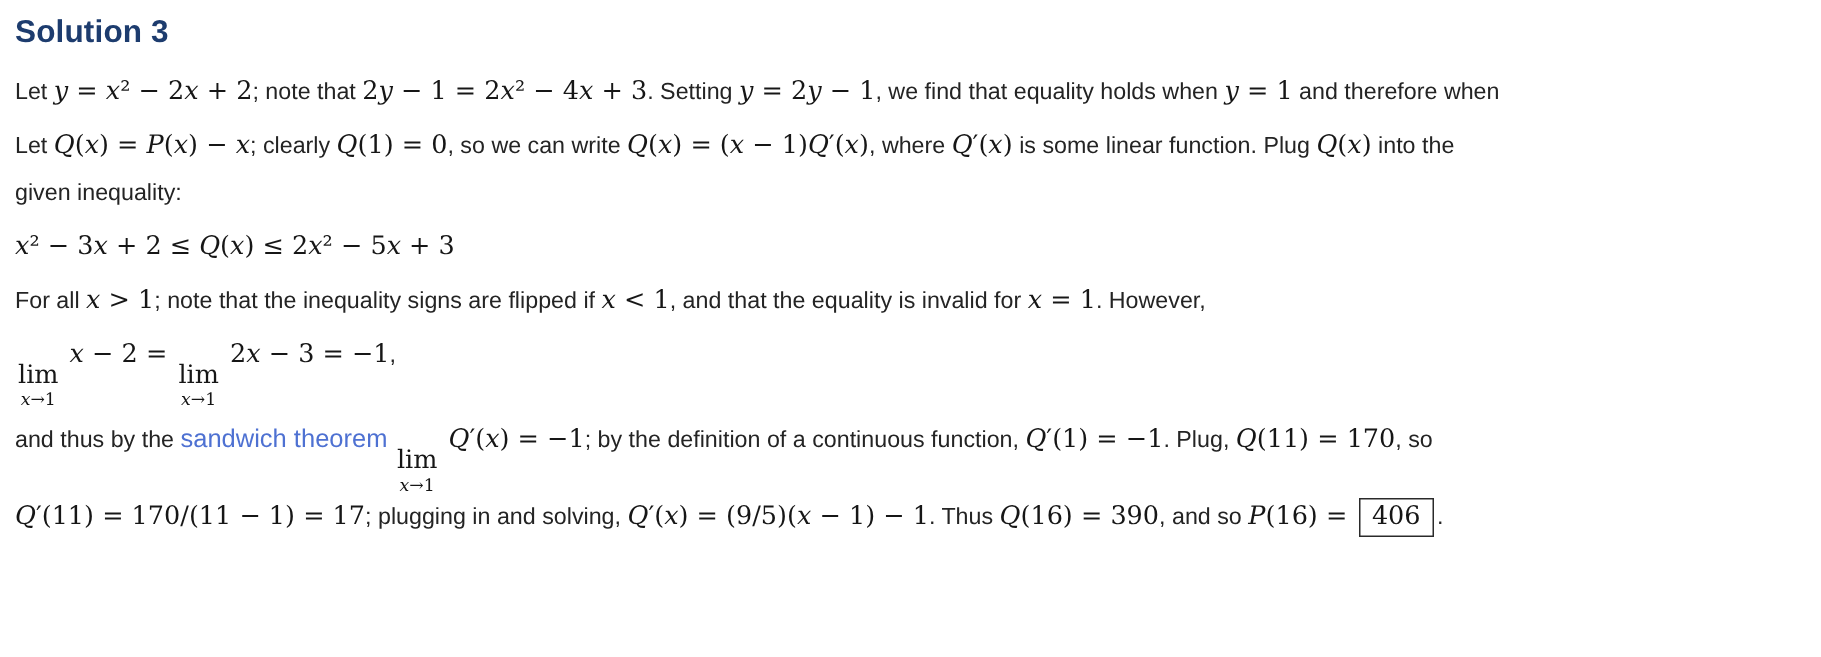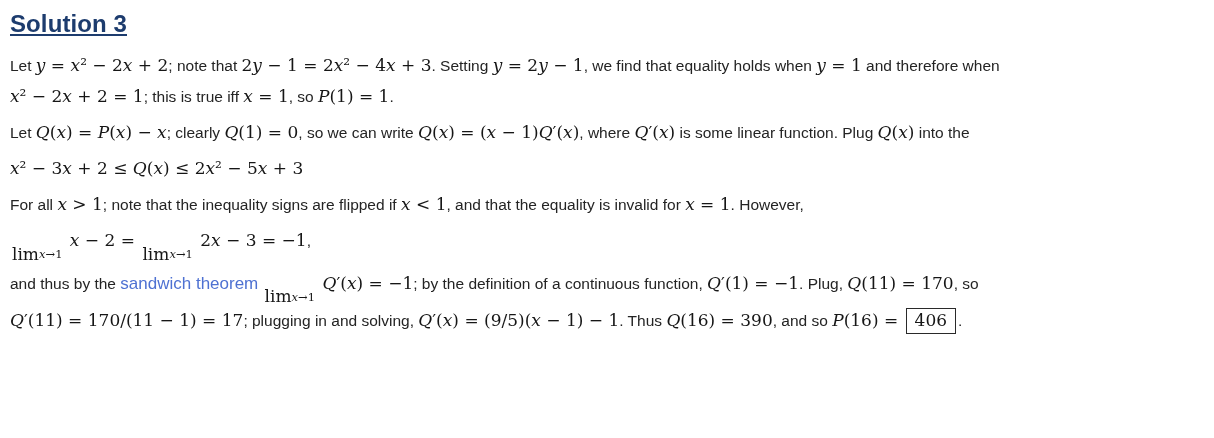--- a/index.html
+++ b/index.html
@@ -15,26 +15,25 @@
   body {
     width: 1214px;
     height: 438px;
     background: var(--background);
     font-family: "Liberation Sans", sans-serif;
     color: var(--text);
     overflow: hidden;
   }
   .page { padding: 8px 12px 0 10px; }
   .heading {
-    font-size: 24px;
+    font-size: 21px;
     font-weight: 700;
     color: var(--heading);
     margin: 2px 0 12px 0;
     letter-spacing: 0.1px;
-    text-decoration: underline;
   }
   .para { margin: 0 0 5px 0; }
   .line {
     line-height: 31px;
     white-space: nowrap;
   }
   .para .line { min-height: 31px; }
   .txt {
     font-size: 15.5px;
     color: var(--text);
@@ -46,21 +45,21 @@
   }
   .math i { font-style: italic; }
   a.link {
     color: var(--link);
     text-decoration: none;
     font-size: 17px;
     cursor: pointer;
   }
   .lim {
     display: inline-flex;
-    flex-direction: row;
+    flex-direction: column;
     align-items: center;
     vertical-align: -0.85em;
     font-family: "DejaVu Serif", serif;
     color: var(--math);
     line-height: 1;
     margin: 0 2px;
   }
   .lim-top { font-size: 17px; font-style: normal; }
   .lim-bot { font-size: 11.5px; margin-top: 2px; }
   .lim-bot i { font-style: italic; }
@@ -73,24 +72,24 @@
   }
 </style>
 </head>
 <body>
 
 <div class="page">
   <h2 class="heading">Solution 3</h2>
   <div>
       <div class="para">
         <div class="line"><span class="txt">Let </span><span class="math"><i>y</i> = <i>x</i>² − 2<i>x</i> + 2</span><span class="txt">; note that </span><span class="math">2<i>y</i> − 1 = 2<i>x</i>² − 4<i>x</i> + 3</span><span class="txt">. Setting </span><span class="math"><i>y</i> = 2<i>y</i> − 1</span><span class="txt">, we find that equality holds when </span><span class="math"><i>y</i> = 1</span><span class="txt"> and therefore when</span></div>
-        <div class="line"><span class="math"><i>x</i>² − 2<i>x</i> + 2 = 1</span><span class="txt">; this is true iff </span><span class="math"><i>x</i> = 1</span><span class="txt">, so </span><span class="math"><i>P</i>(1) = 1</span><span class="txt">.</span></div>
       </div>
       <div class="para">
         <div class="line"><span class="txt">Let </span><span class="math"><i>Q</i>(<i>x</i>) = <i>P</i>(<i>x</i>) − <i>x</i></span><span class="txt">; clearly </span><span class="math"><i>Q</i>(1) = 0</span><span class="txt">, so we can write </span><span class="math"><i>Q</i>(<i>x</i>) = (<i>x</i> − 1)<i>Q</i>′(<i>x</i>)</span><span class="txt">, where </span><span class="math"><i>Q</i>′(<i>x</i>)</span><span class="txt"> is some linear function. Plug </span><span class="math"><i>Q</i>(<i>x</i>)</span><span class="txt"> into the</span></div>
+        <div class="line"><span class="txt">given inequality:</span></div>
       </div>
       <div class="para">
         <div class="line"><span class="math"><i>x</i>² − 3<i>x</i> + 2 ≤ <i>Q</i>(<i>x</i>) ≤ 2<i>x</i>² − 5<i>x</i> + 3</span></div>
       </div>
       <div class="para">
         <div class="line"><span class="txt">For all </span><span class="math"><i>x</i> &gt; 1</span><span class="txt">; note that the inequality signs are flipped if </span><span class="math"><i>x</i> &lt; 1</span><span class="txt">, and that the equality is invalid for </span><span class="math"><i>x</i> = 1</span><span class="txt">. However,</span></div>
       </div>
       <div class="para">
         <div class="line"><span class="lim">
             <span class="lim-top">lim</span>

